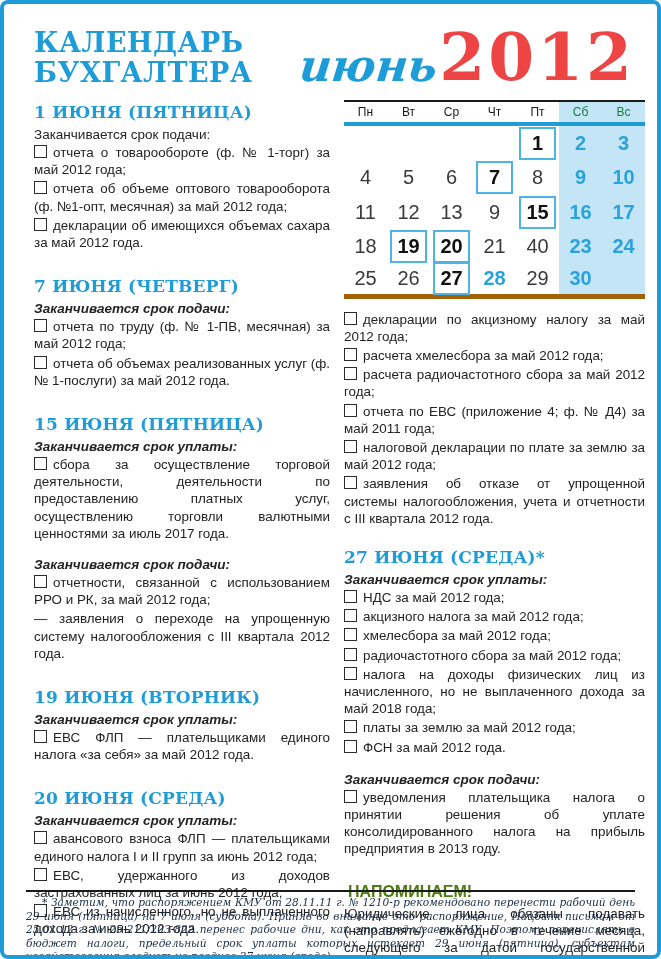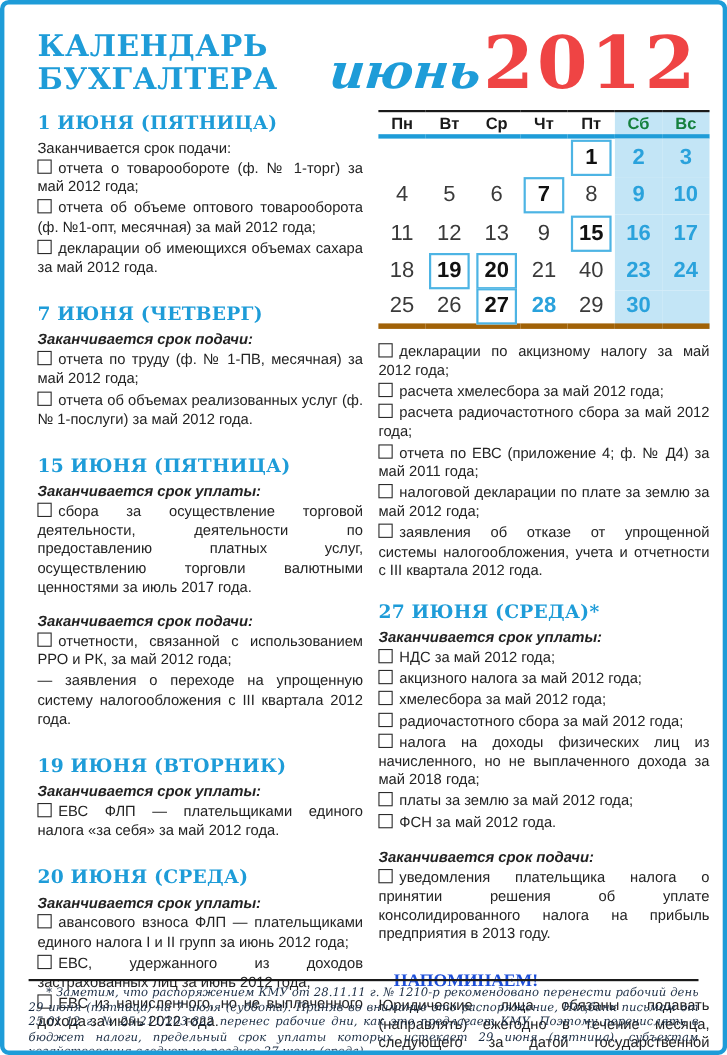--- a/index.html
+++ b/index.html
@@ -25,21 +25,21 @@
     font-size:66px; letter-spacing:3px; color:#ef4444;
   }
   
   .col-left  { position:absolute; left:30px;  top:98px; width:296px; }
   .col-right { position:absolute; left:340px; top:96px; width:301px; }
   
   .cal { width:301px; margin-bottom:12px; }
   .cal-grid { display:grid; grid-template-columns:repeat(7,1fr); grid-template-rows:26px repeat(5,34.5px); }
   .cell { display:flex; align-items:center; justify-content:center; }
   .h { border-top:2px solid #1a1a1a; border-bottom:4px solid #1e9cd8;
-       font-weight:bold; font-size:15px; color:#1a1a1a; }
+       font-weight:normal; font-size:12px; color:#1a1a1a; }
   .h.wk { color:#15803d; }
   .wk { background:#c3e5f6; }
   .d { font-size:20px; color:#3a3a3a; }
   .d.b { color:#2aa2dc; font-weight:bold; }
   .last { border-bottom:5px solid #a16207; }
   .box { display:flex; align-items:center; justify-content:center;
          width:33px; height:29px; border:2px solid #4db4e4; background:#fff;
          font-weight:bold; color:#111; }
   
   .section { margin-bottom:25px; }
@@ -49,22 +49,22 @@
   }
   .group { margin-bottom:15px; }
   .group:last-child { margin-bottom:0; }
   .subtitle { font-weight:bold; font-style:italic; font-size:13.5px; margin:0 0 2px 0; }
   .subtitle.plain { font-style:normal; font-weight:normal; }
   .item { font-size:13.4px; line-height:17.2px; text-align:justify; margin:0 0 2px 0; }
   .cb { display:inline-block; width:11px; height:11px; border:1.4px solid #2b2b2b;
         background:#fff; vertical-align:-1px; margin-right:6px; }
   
   .reminder-title {
-    font-family:Liberation Serif, serif; font-weight:bold;
-    font-size:16px; color:#1d4ed8; margin:20px 0 4px 14px;
+    font-family:Liberation Sans, sans-serif; font-weight:bold;
+    font-size:16px; color:#4d7c0f; margin:20px 0 4px 4px;
   }
   .reminder-body { font-size:13.4px; line-height:17.4px; text-align:justify; }
   
   .footnote {
     position:absolute; left:22px; right:22px; top:886px;
     border-top:2px solid #1a1a1a; padding-top:4px;
     font-family:"DejaVu Serif", serif; font-style:italic;
     font-size:10.6px; line-height:13.5px; color:#1c2e45;
     text-align:justify; text-indent:16px;
   }

